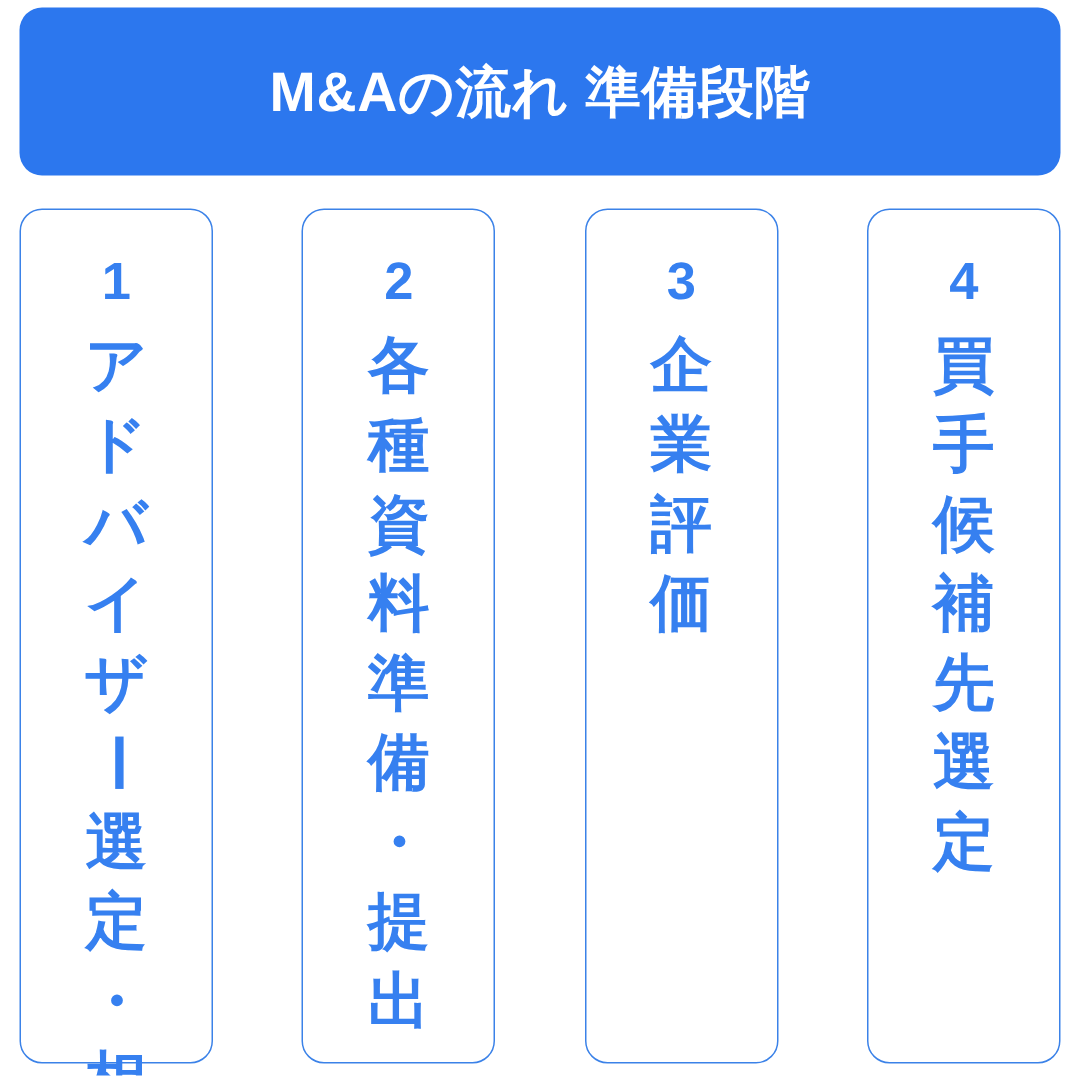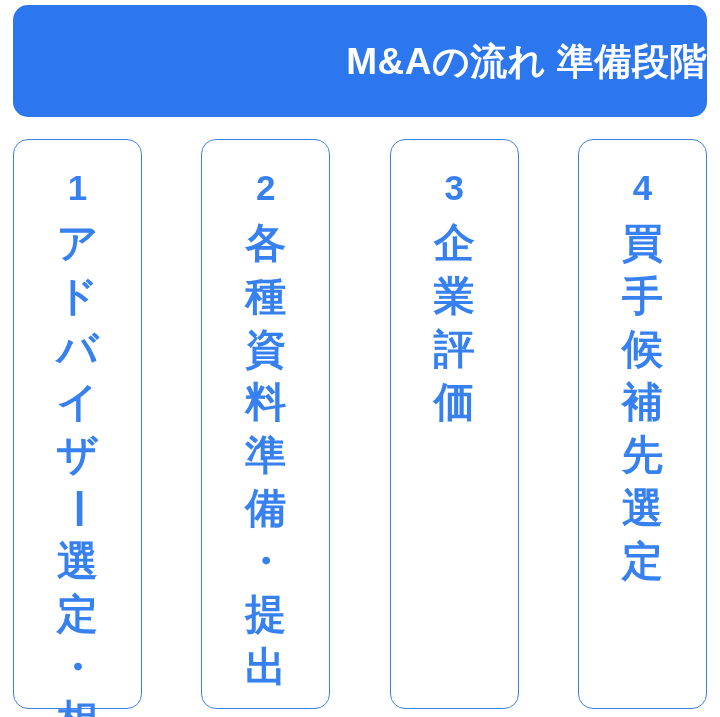--- a/index.html
+++ b/index.html
@@ -28,21 +28,21 @@
   .header-banner {
     position: absolute;
     left: 13px;
     top: 5px;
     width: 694px;
     height: 112px;
     background: #2c77ee;
     border-radius: 15px;
     display: flex;
     align-items: center;
-    justify-content: flex-end;
+    justify-content: center;
     box-sizing: border-box;
   }
   .header-title {
     color: #ffffff;
     font-size: 37px;
     font-weight: bold;
     letter-spacing: 0.5px;
     line-height: 1;
     white-space: nowrap;
     text-align: center;

